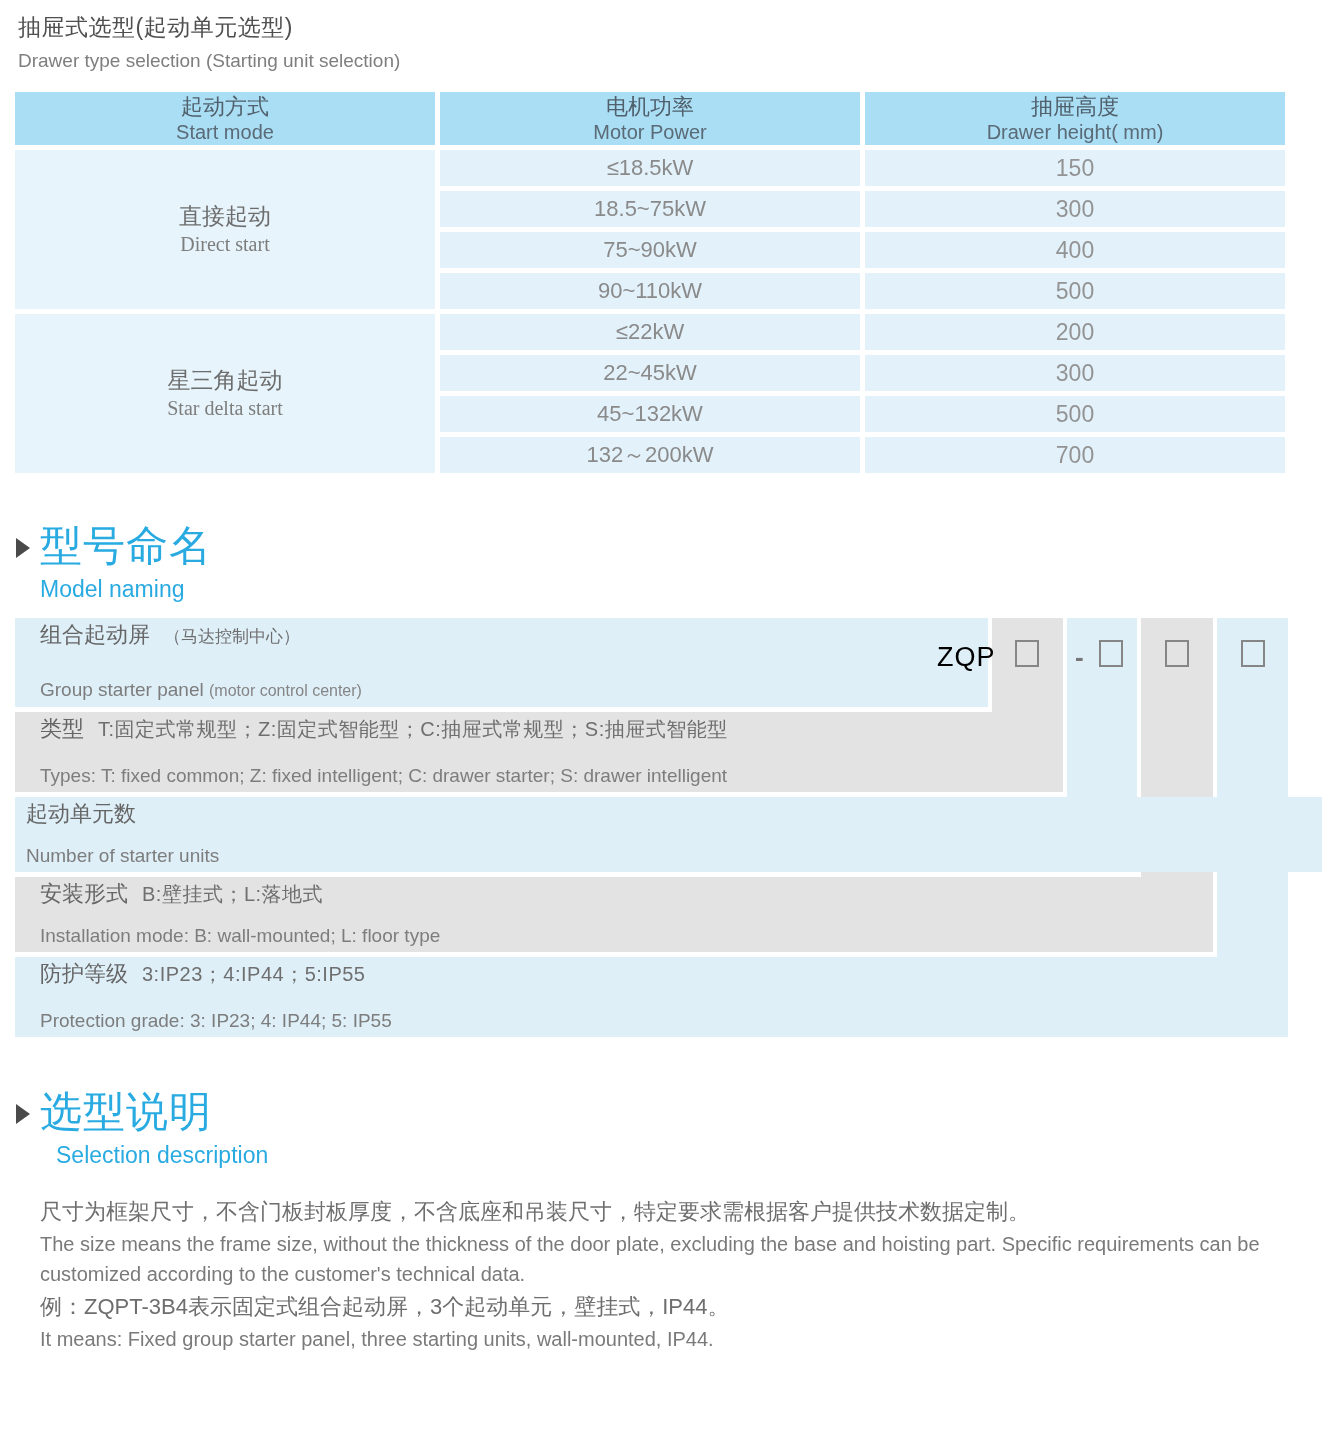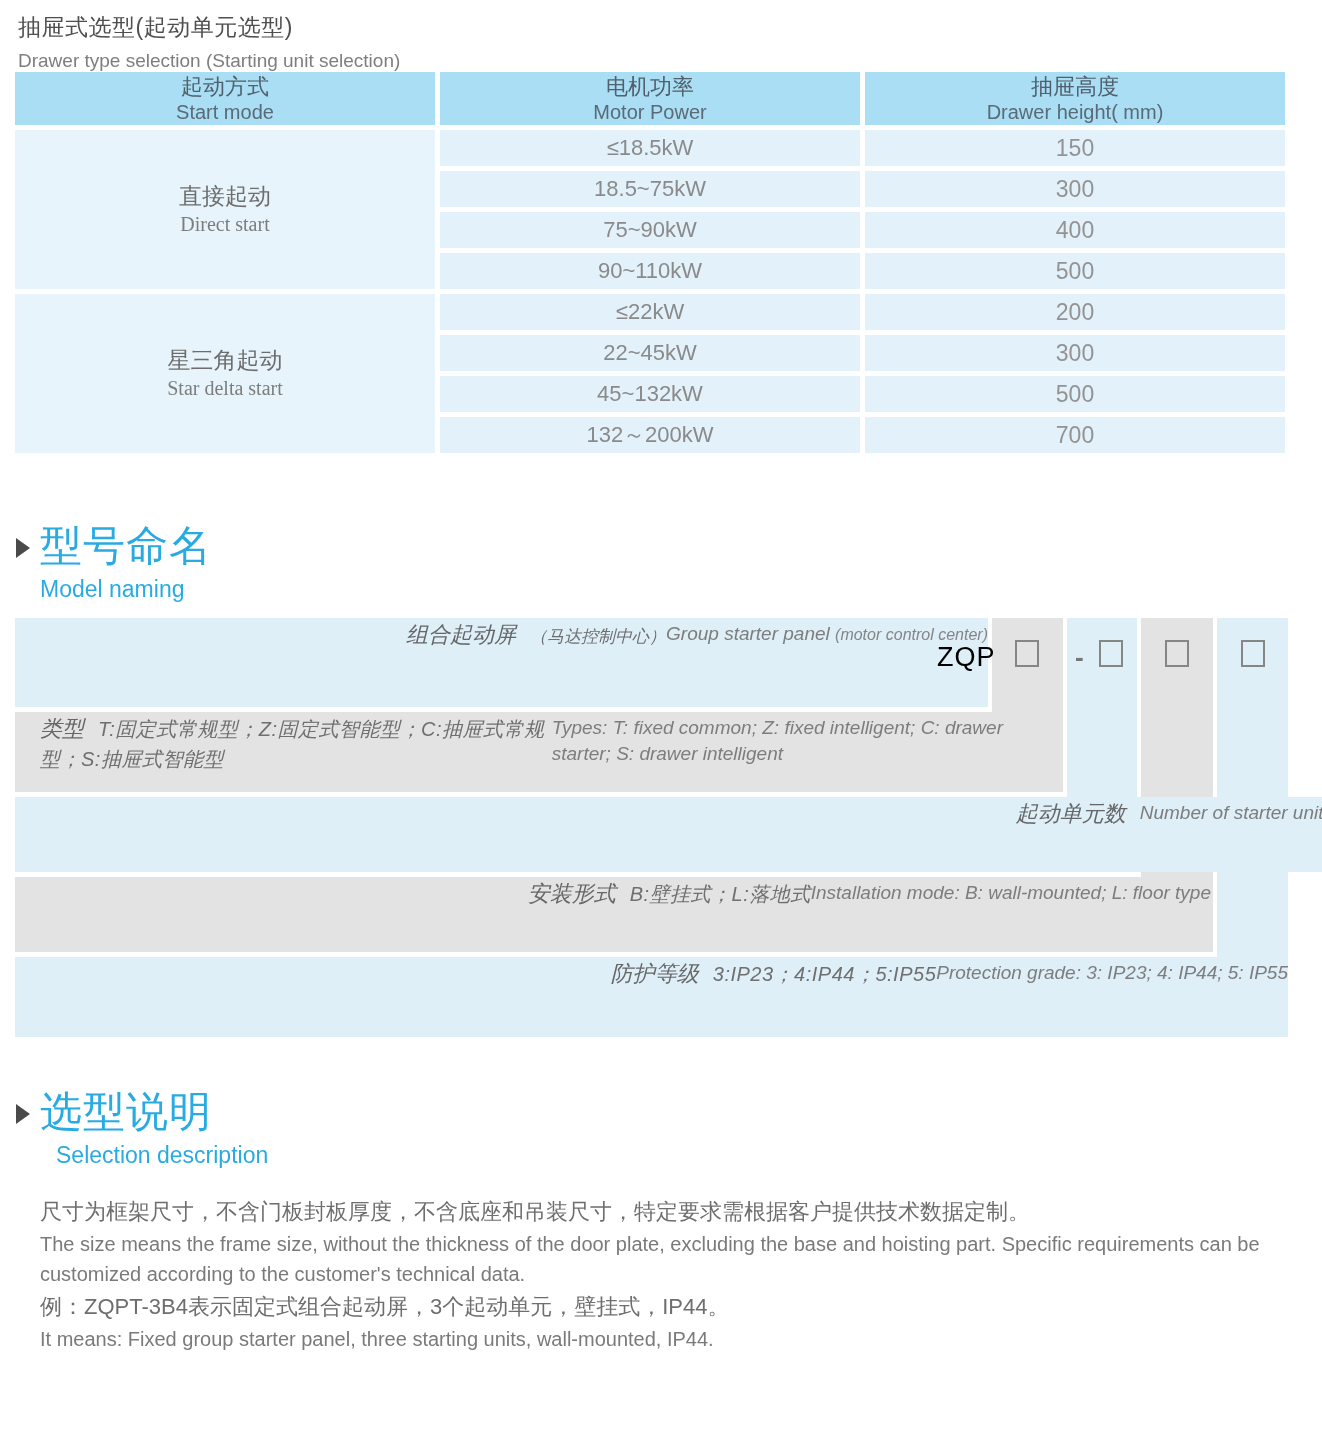--- a/index.html
+++ b/index.html
@@ -8,21 +8,21 @@
     position:relative; width:1322px; height:1436px; background:#ffffff;
     font-family:"Liberation Sans","DejaVu Sans",sans-serif; overflow:hidden;
   }
 
   
   .doc-title { position:absolute; left:18px; top:12px; }
   .doc-title .zh { display:block; font-size:23px; color:#4f4f4f; letter-spacing:0.5px; }
   .doc-title .en { display:block; font-size:19px; color:#7e7e7e; margin-top:7px; }
 
   
-  .sel-table { position:absolute; left:15px; top:72px; width:1270px; }
+  .sel-table { position:absolute; left:15px; top:92px; width:1270px; }
   .t-header { display:flex; gap:5px; height:53px; margin-bottom:5px; }
   .th { background:#aadef4; display:flex; flex-direction:column; align-items:center; justify-content:center; }
   .c1 { width:420px; } .c2 { width:420px; } .c3 { width:420px; }
   .th .zh { font-size:22px; color:#50606c; line-height:26px; }
   .th .en { font-size:20px; color:#5a6a76; line-height:24px; }
   .t-body { display:flex; gap:5px; }
   .colgrp { display:flex; flex-direction:column; gap:5px; }
   .merge-cell {
     width:420px; height:159px; background:#e7f4fb;
     display:flex; flex-direction:column; align-items:center; justify-content:center;font-family:Liberation Serif, serif;
@@ -52,23 +52,22 @@
   
   .mn-diagram { position:absolute; left:15px; top:618px; width:1273px; height:419px; }
   .band { position:absolute; top:0; }
   .band.gray { background:#e3e3e3; }
   .band.blue { background:#deeff8; }
   #band-1 { left:977px;  width:71px; height:174px; }
   #band-2 { left:1052px; width:70px; height:254px; }
   #band-3 { left:1126px; width:72px; height:334px; }
   #band-4 { left:1202px; width:71px; height:419px; }
   .mn-row {
-    position:absolute; left:0; display:flex; flex-direction:row; justify-content:flex-end;
+    position:absolute; left:0; display:flex; flex-direction:column; justify-content:space-between;
     padding-left:25px;
-    font-style:italic;
   }
   .mn-row.blue { background:#deeff8; } .mn-row.gray { background:#e3e3e3; }
   #mn-row-1 { top:0;     height:89px; width:973px; }
   #mn-row-2 { top:94px;  height:80px; width:1048px; }
   #mn-row-3 { top:179px; height:75px; width:1318px;padding-left:11px; }
   #mn-row-4 { top:259px; height:75px; width:1196px; }
   #mn-row-5 { top:339px; height:80px; width:1273px; }
   .mn-line { line-height:28px; margin:3px 0; }
   .mn-zh   { font-size:22px; color:#666666; margin-right:14px; }
   .mn-zh-note { font-size:17px; color:#6e6e6e; }

